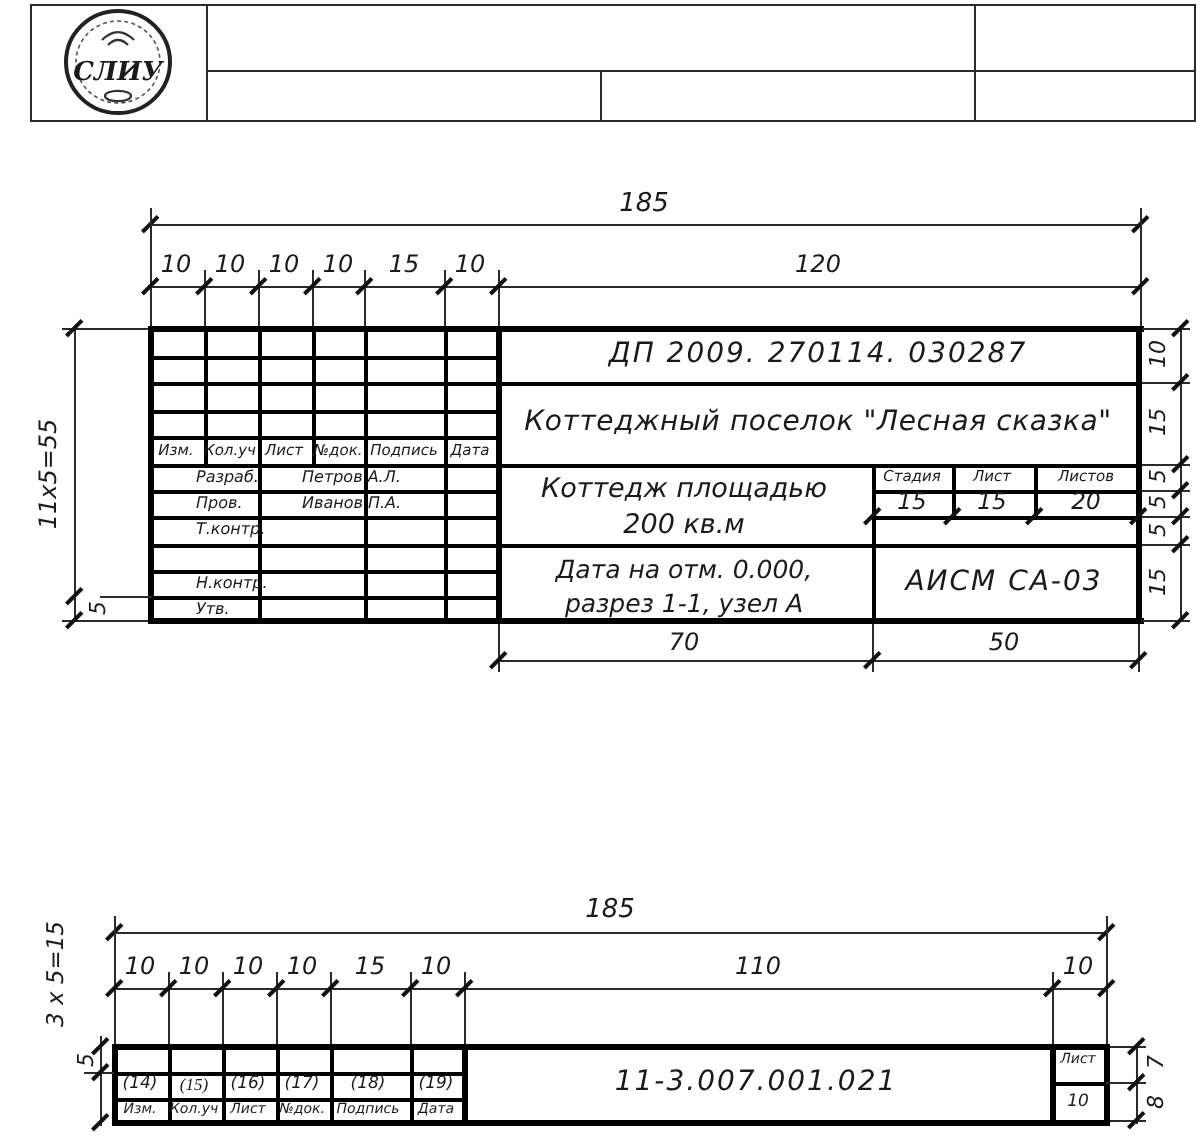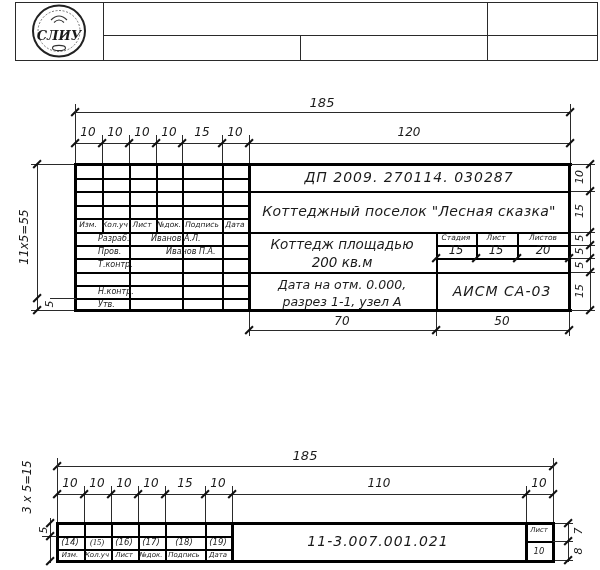--- a/index.html
+++ b/index.html
@@ -123,23 +123,23 @@
   <div class="tk" style="left:569px;top:258px;"></div>
 
   <div class="lbl f75" style="left:88px;top:225px;">Изм.</div>
   <div class="lbl f75" style="left:115px;top:225px;">Кол.уч</div>
   <div class="lbl f75" style="left:142px;top:225px;">Лист</div>
   <div class="lbl f75" style="left:169px;top:225px;">№док.</div>
   <div class="lbl f75" style="left:202px;top:225px;">Подпись</div>
   <div class="lbl f75" style="left:235px;top:225px;">Дата</div>
 
   <div class="cl" style="left:78px;top:232px;">Разраб.</div>
-  <div class="cl" style="left:131px;top:232px;">Иванов А.Л.</div>
+  <div class="cl" style="left:131px;top:232px;">Петров А.Л.</div>
   <div class="cl" style="left:78px;top:245px;">Пров.</div>
-  <div class="cl" style="left:146px;top:245px;">Иванов П.А.</div>
+  <div class="cl" style="left:131px;top:245px;">Иванов П.А.</div>
   <div class="cl" style="left:78px;top:258px;">Т.контр.</div>
   <div class="cl" style="left:78px;top:272px;"></div>
   <div class="cl" style="left:78px;top:285px;">Н.контр.</div>
   <div class="cl" style="left:78px;top:298px;">Утв.</div>
 
   <div class="vl" style="left:249px;top:312px;height:24px;"></div>
   <div class="vl" style="left:436px;top:312px;height:24px;"></div>
   <div class="vl" style="left:569px;top:312px;height:24px;"></div>
   <div class="hl" style="left:249px;top:330px;width:320px;"></div>
   <div class="tk" style="left:249px;top:330px;"></div>

